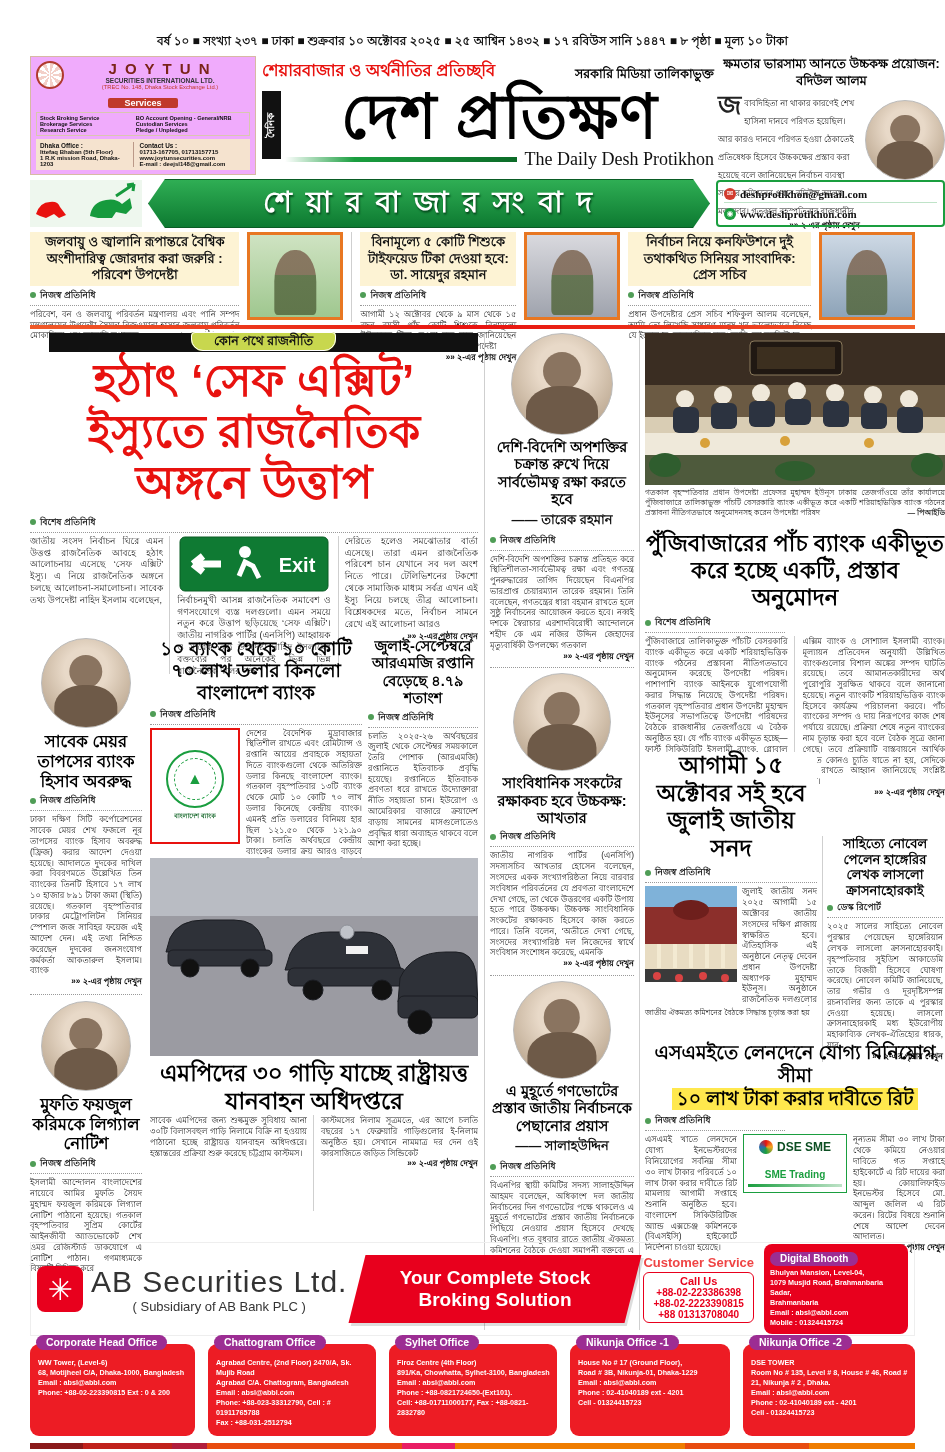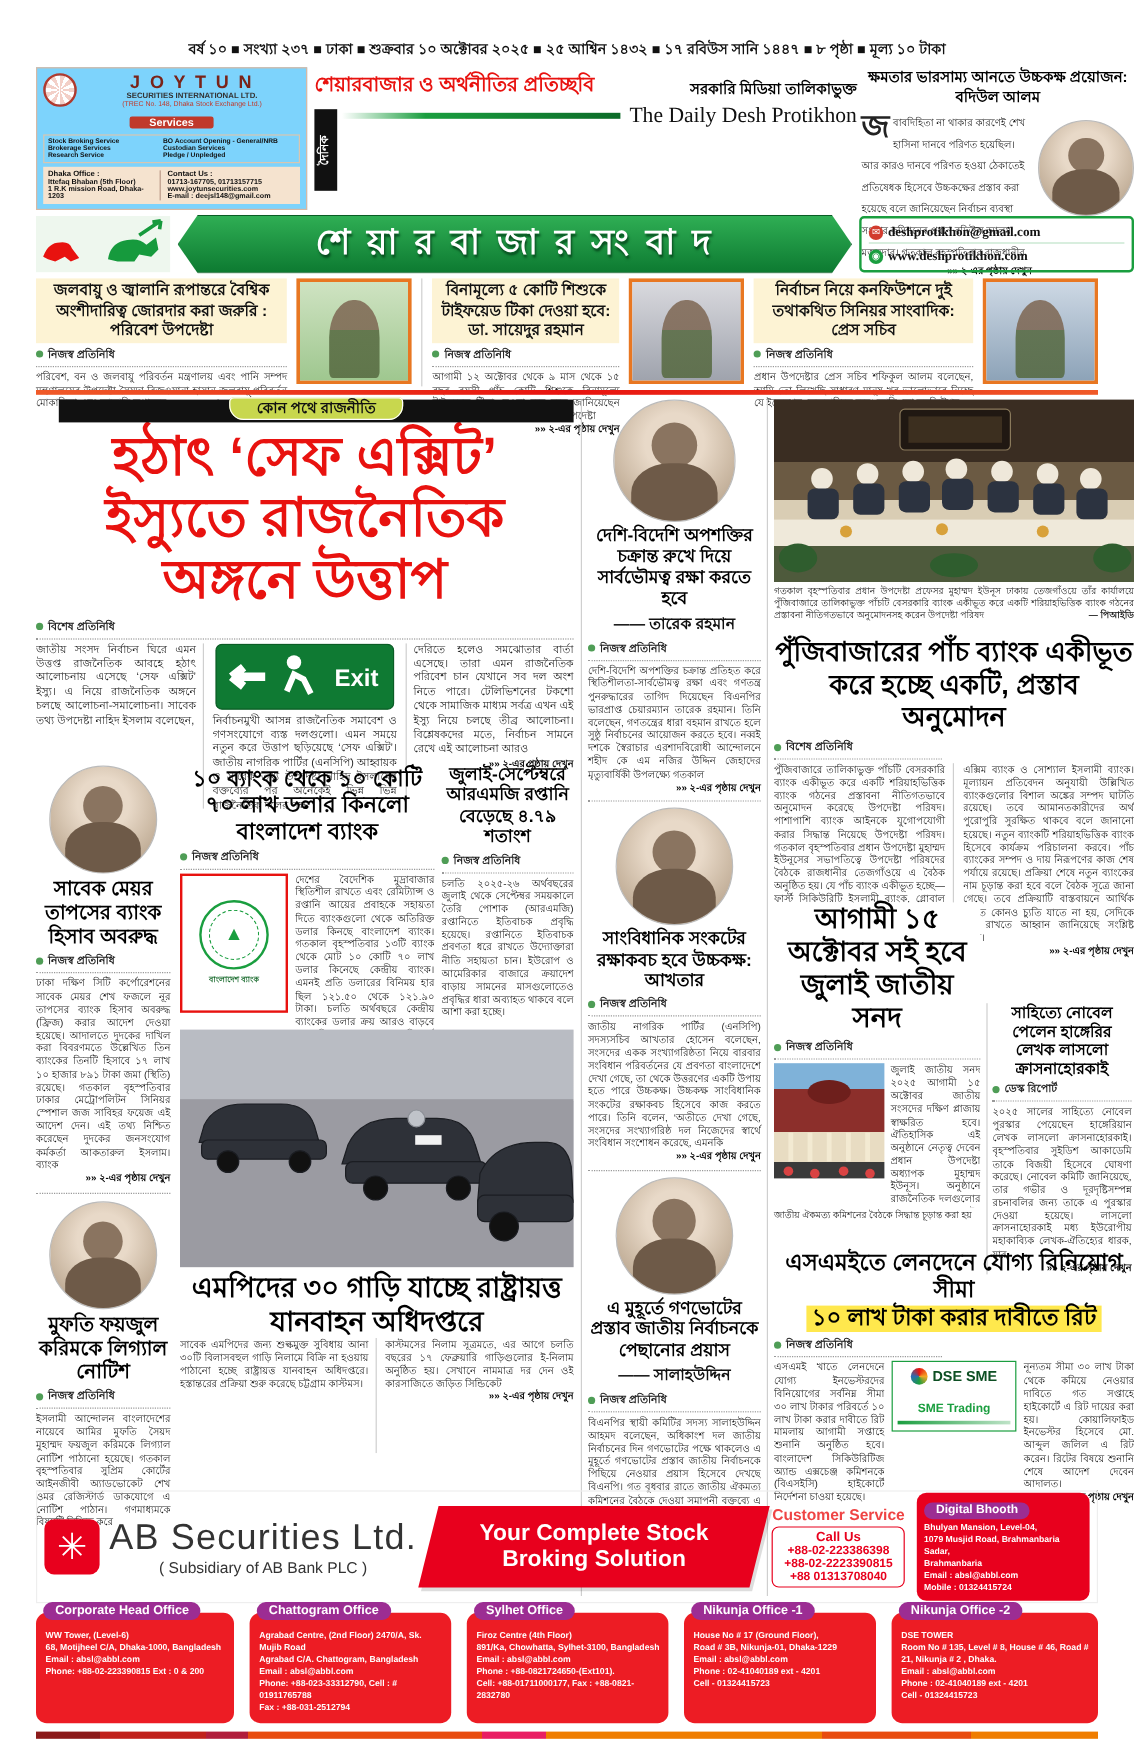--- a/index.html
+++ b/index.html
@@ -43,21 +43,21 @@
   .cicon{display:inline-flex;align-items:center;justify-content:center;width:12px;height:12px;border-radius:50%;
          color:#fff;font-size:8px;margin-right:4px;flex:0 0 auto;}
 </style>
 </head>
 <body>
 
 <div class="page">
 
   <div class="abs" style="left:0;top:32px;width:100%;text-align:center;font-size:12px;font-weight:bold;">বর্ষ ১০ ■ সংখ্যা ২৩৭ ■ ঢাকা ■ শুক্রবার ১০ অক্টোবর ২০২৫ ■ ২৫ আশ্বিন ১৪৩২ ■ ১৭ রবিউস সানি ১৪৪৭ ■ ৮ পৃষ্ঠা ■ মূল্য ১০ টাকা</div>
 
-  <div class="abs" style="left:30px;top:56px;width:226px;height:119px;border:1px solid #d7b9a4;background:#7dd3fc;box-sizing:border-box;padding:3px 5px;">
+  <div class="abs" style="left:30px;top:56px;width:226px;height:119px;border:1px solid #d7b9a4;background:#f0abfc;box-sizing:border-box;padding:3px 5px;">
     <div style="display:flex;align-items:center;gap:6px;">
       <span style="width:24px;height:24px;border:2px solid #b03a2e;border-radius:50%;display:inline-block;
                    background:repeating-conic-gradient(#f3d0c8 0 20deg,#fff 20deg 40deg);flex:0 0 auto;"></span>
       <div style="flex:1;text-align:center;">
         <div style="font-weight:bold;color:#7a2318;font-size:15px;letter-spacing:2px;">J O Y T U N</div>
         <div style="font-size:6.5px;font-weight:bold;color:#333;">SECURITIES INTERNATIONAL LTD.</div>
         <div style="font-size:5.8px;color:#c0392b;">(TREC No. 148, Dhaka Stock Exchange Ltd.)</div>
       </div>
     </div>
     <div style="text-align:center;margin:2px 0;">
@@ -92,20 +92,21 @@
 
   <div class="abs" style="left:262px;top:58px;width:452px;height:117px;">
     <div style="display:flex;justify-content:space-between;align-items:flex-end;">
       <div style="color:#e8120f;font-weight:bold;font-size:16.5px;">শেয়ারবাজার ও অর্থনীতির প্রতিচ্ছবি</div>
       <div style="color:#000;font-weight:bold;font-size:12.5px;">সরকারি মিডিয়া তালিকাভুক্ত</div>
     </div>
     <div style="display:flex;align-items:flex-start;gap:4px;margin-top:0;">
       <div style="background:#111;color:#fff;font-size:10px;font-weight:bold;writing-mode:vertical-rl;transform:rotate(180deg);
                   padding:8px 1px;height:52px;text-align:center;margin-top:6px;">দৈনিক</div>
       <div style="flex:1;text-align:center;">
+        <div style="font-size:62px;line-height:1.02;font-weight:bold;color:#000;letter-spacing:1px;">দেশ প্রতিক্ষণ</div>
         <div style="display:flex;align-items:center;justify-content:flex-end;gap:8px;margin-top:1px;">
           <span style="flex:1;height:5px;background:linear-gradient(90deg,#fff,#1a9e3f 30%,#0c6b28);"></span>
           <span style="font-family:'Liberation Serif','DejaVu Serif',serif;font-size:18px;color:#111;">The Daily Desh Protikhon</span>
         </div>
       </div>
     </div>
   </div>
 
   <div class="abs" style="left:718px;top:56px;width:227px;height:120px;">
     <div class="hc" style="font-size:12.5px;line-height:1.35;">ক্ষমতার ভারসাম্য আনতে উচ্চকক্ষ প্রয়োজন: বদিউল আলম</div>

